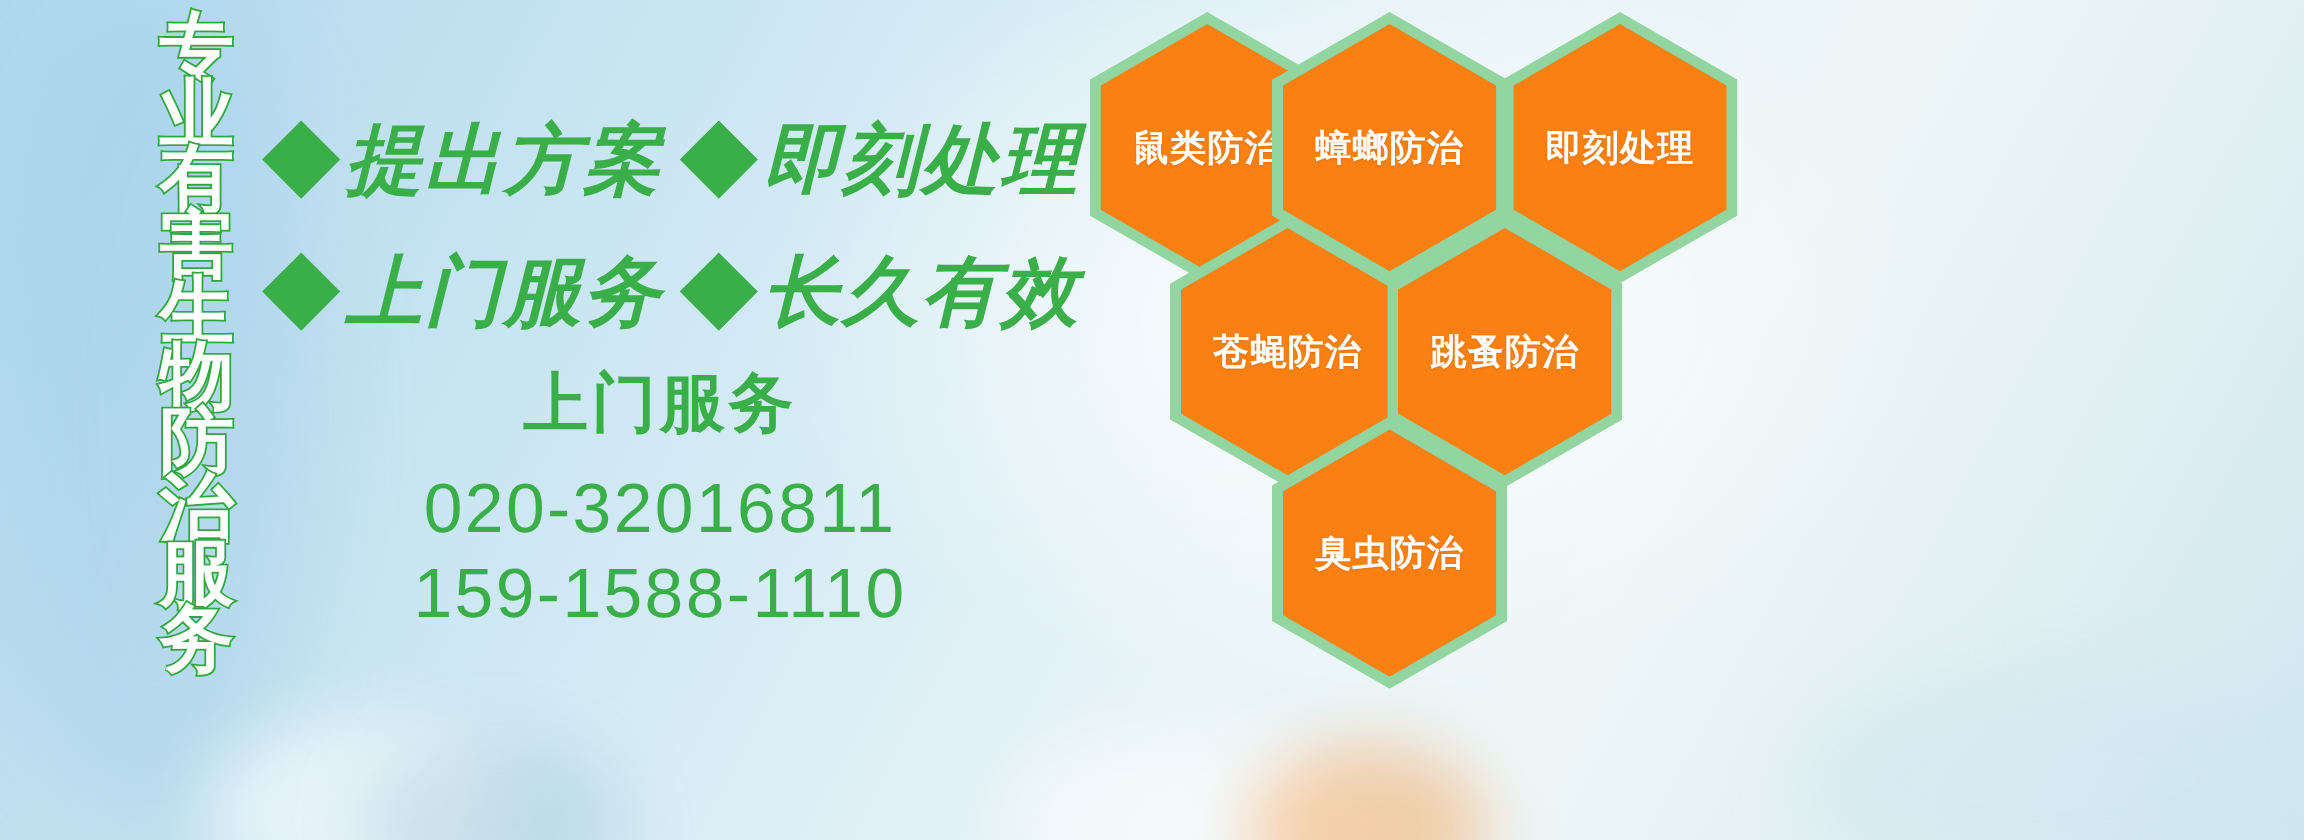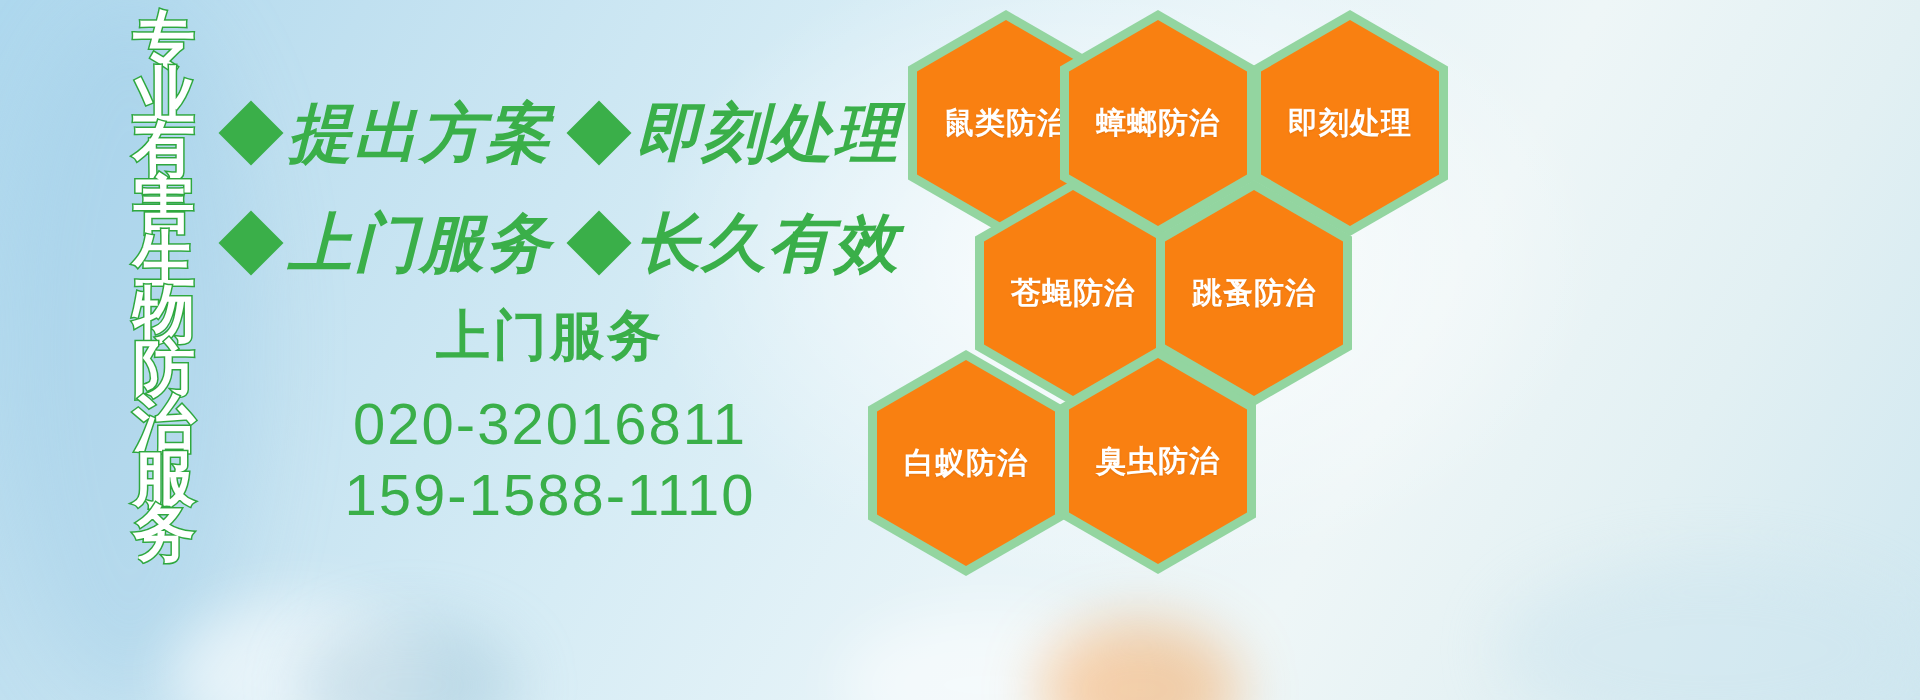--- a/index.html
+++ b/index.html
@@ -169,24 +169,20 @@
     <div class="hex p4">
       <span class="inner"></span>
       <span class="hlabel">苍蝇防治</span>
     </div>
 
     <div class="hex p5">
       <span class="inner"></span>
       <span class="hlabel">跳蚤防治</span>
     </div>
 
-    <div class="hex p6">
-      <span class="inner"></span>
-      <span class="hlabel">白蚁防治</span>
-    </div>
 
     <div class="hex p7">
       <span class="inner"></span>
       <span class="hlabel">臭虫防治</span>
     </div>
 
 
   </div>
 
 </div>

